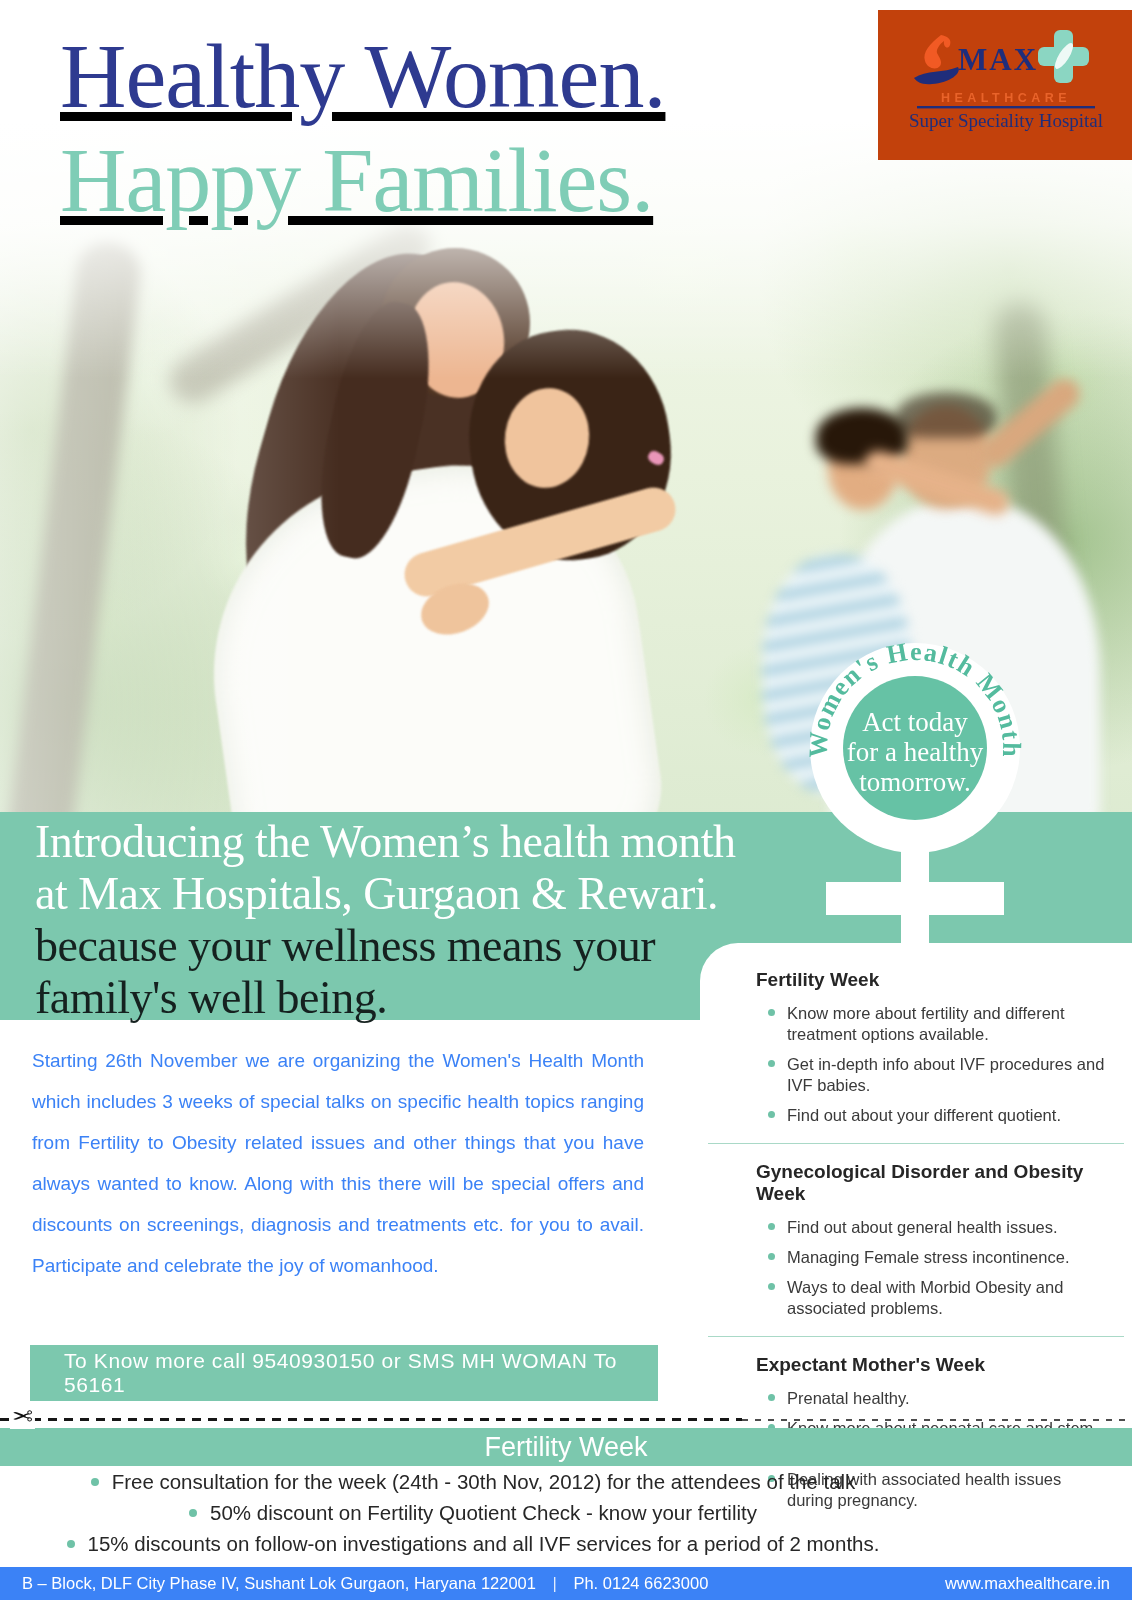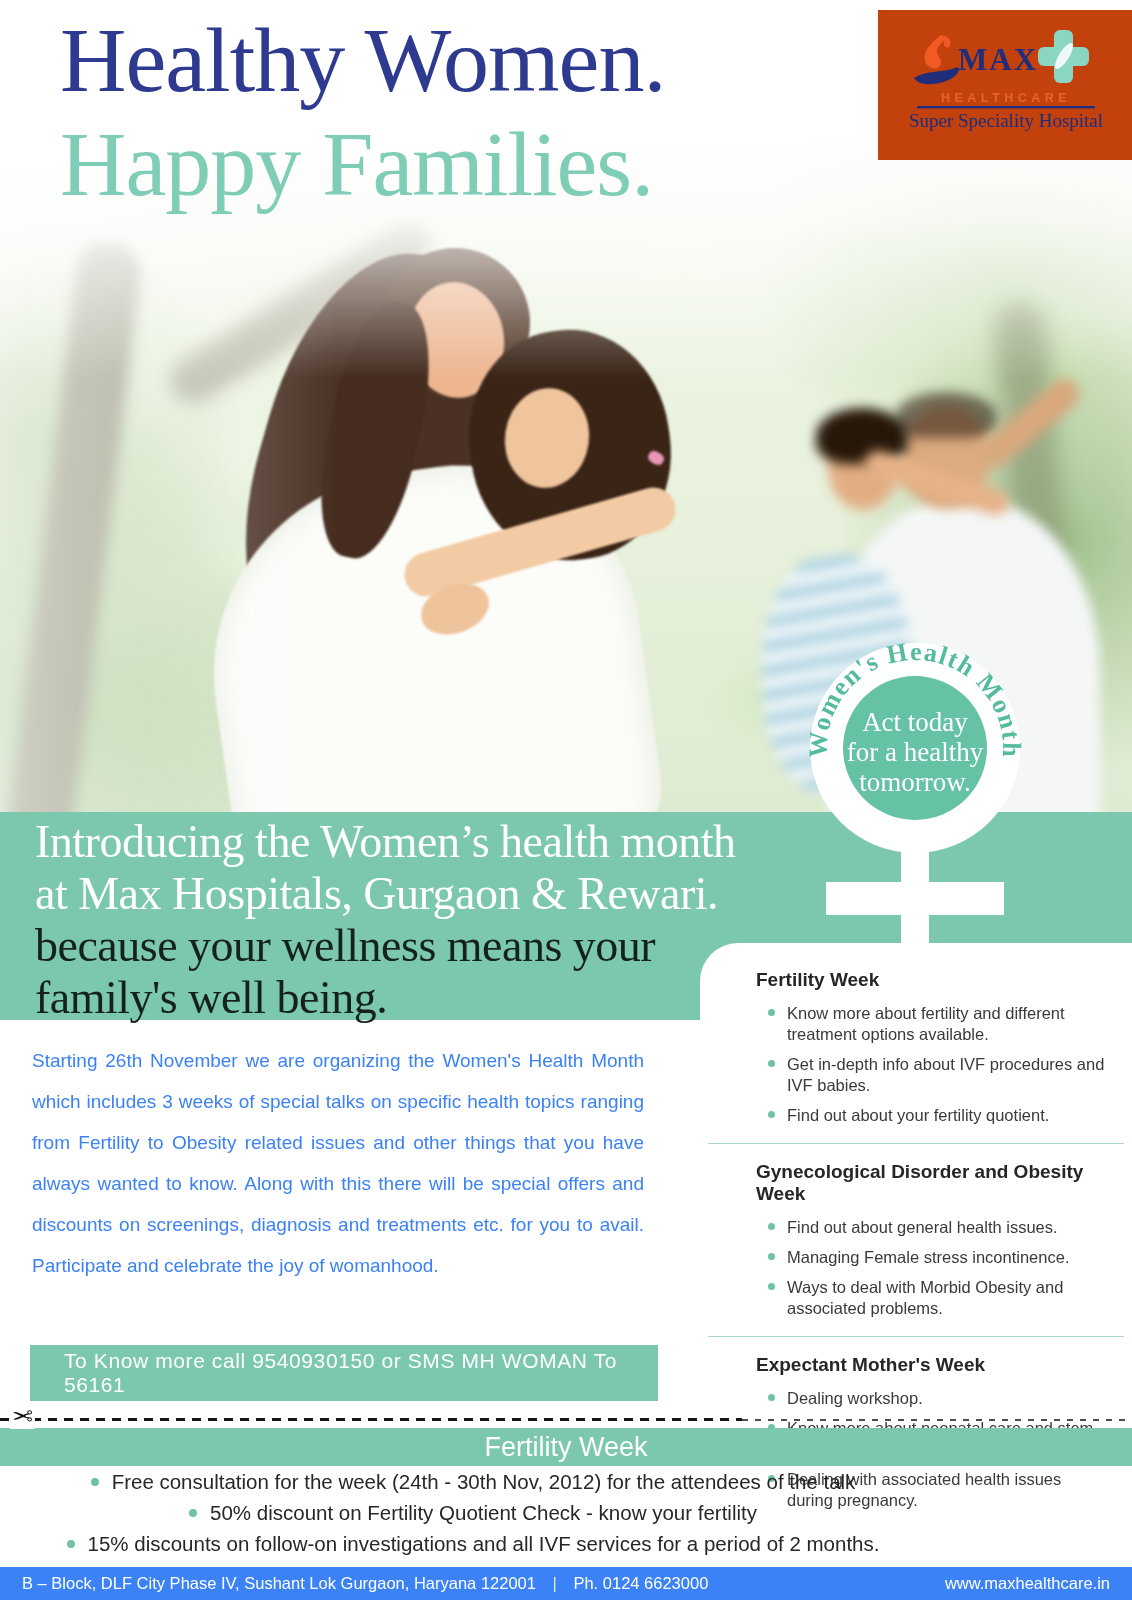--- a/index.html
+++ b/index.html
@@ -60,22 +60,22 @@
       transform:rotate(8deg);}
   .hair-clip{left:648px;top:452px;width:16px;height:12px;background:#ea96b9;border-radius:40%;transform:rotate(30deg);}
   .daughter-arm{left:400px;top:520px;width:280px;height:44px;background:#f2cba4;border-radius:24px;
       transform:rotate(-16deg);}
   .daughter-hand{left:420px;top:585px;width:70px;height:48px;background:#efc49c;border-radius:50%;transform:rotate(-20deg);}
   .wash{left:0;top:0;width:1132px;height:860px;
       background:linear-gradient(180deg,#fff 0%,#fff 14%,rgba(255,255,255,.75) 26%,rgba(255,255,255,0) 44%),
                  linear-gradient(90deg,rgba(255,255,255,.55) 0%,rgba(255,255,255,0) 30%);}
 
   
-  .headline{position:absolute;left:60px;top:8px;z-index:5;
-      font-family:"Liberation Serif",serif;font-size:92px;line-height:104px;letter-spacing:-1px;}
+  .headline{position:absolute;left:60px;top:24px;z-index:5;
+      font-family:"Liberation Serif",serif;font-size:92px;line-height:104px;letter-spacing:-1px;text-decoration:underline;}
   .hl1{color:#2e3a90;}
   .hl2{color:#7fcdb6;}
 
   
   .logo-card{position:absolute;left:878px;top:10px;width:254px;height:150px;background:#c2410c;z-index:5;}
 
   
   .intro{position:absolute;left:0;top:812px;width:1132px;height:208px;background:#7cc8ae;z-index:1;
       padding:4px 0 0 35px;font-family:"Liberation Serif",serif;font-size:46px;line-height:52px;
       letter-spacing:-0.5px;}
@@ -185,21 +185,21 @@
       <li>
           <span class="dot"></span>
           <span>Know more about fertility and different treatment options available.</span>
         </li>
       <li>
           <span class="dot"></span>
           <span>Get in-depth info about IVF procedures and IVF babies.</span>
         </li>
       <li>
           <span class="dot"></span>
-          <span>Find out about your fertility quotient.</span>
+          <span>Find out about your different quotient.</span>
         </li>
     </ul>
     <hr>
     <h3>Gynecological Disorder and Obesity Week</h3>
     <ul>
       <li>
           <span class="dot"></span>
           <span>Find out about general health issues.</span>
         </li>
       <li>
@@ -209,21 +209,21 @@
       <li>
           <span class="dot"></span>
           <span>Ways to deal with Morbid Obesity and associated problems.</span>
         </li>
     </ul>
     <hr>
     <h3>Expectant Mother's Week</h3>
     <ul>
       <li>
           <span class="dot"></span>
-          <span>Dealing workshop.</span>
+          <span>Prenatal healthy.</span>
         </li>
       <li>
           <span class="dot"></span>
           <span>Know more about neonatal care and stem cell banking.</span>
         </li>
       <li>
           <span class="dot"></span>
           <span>Dealing with associated health issues during pregnancy.</span>
         </li>
     </ul>

